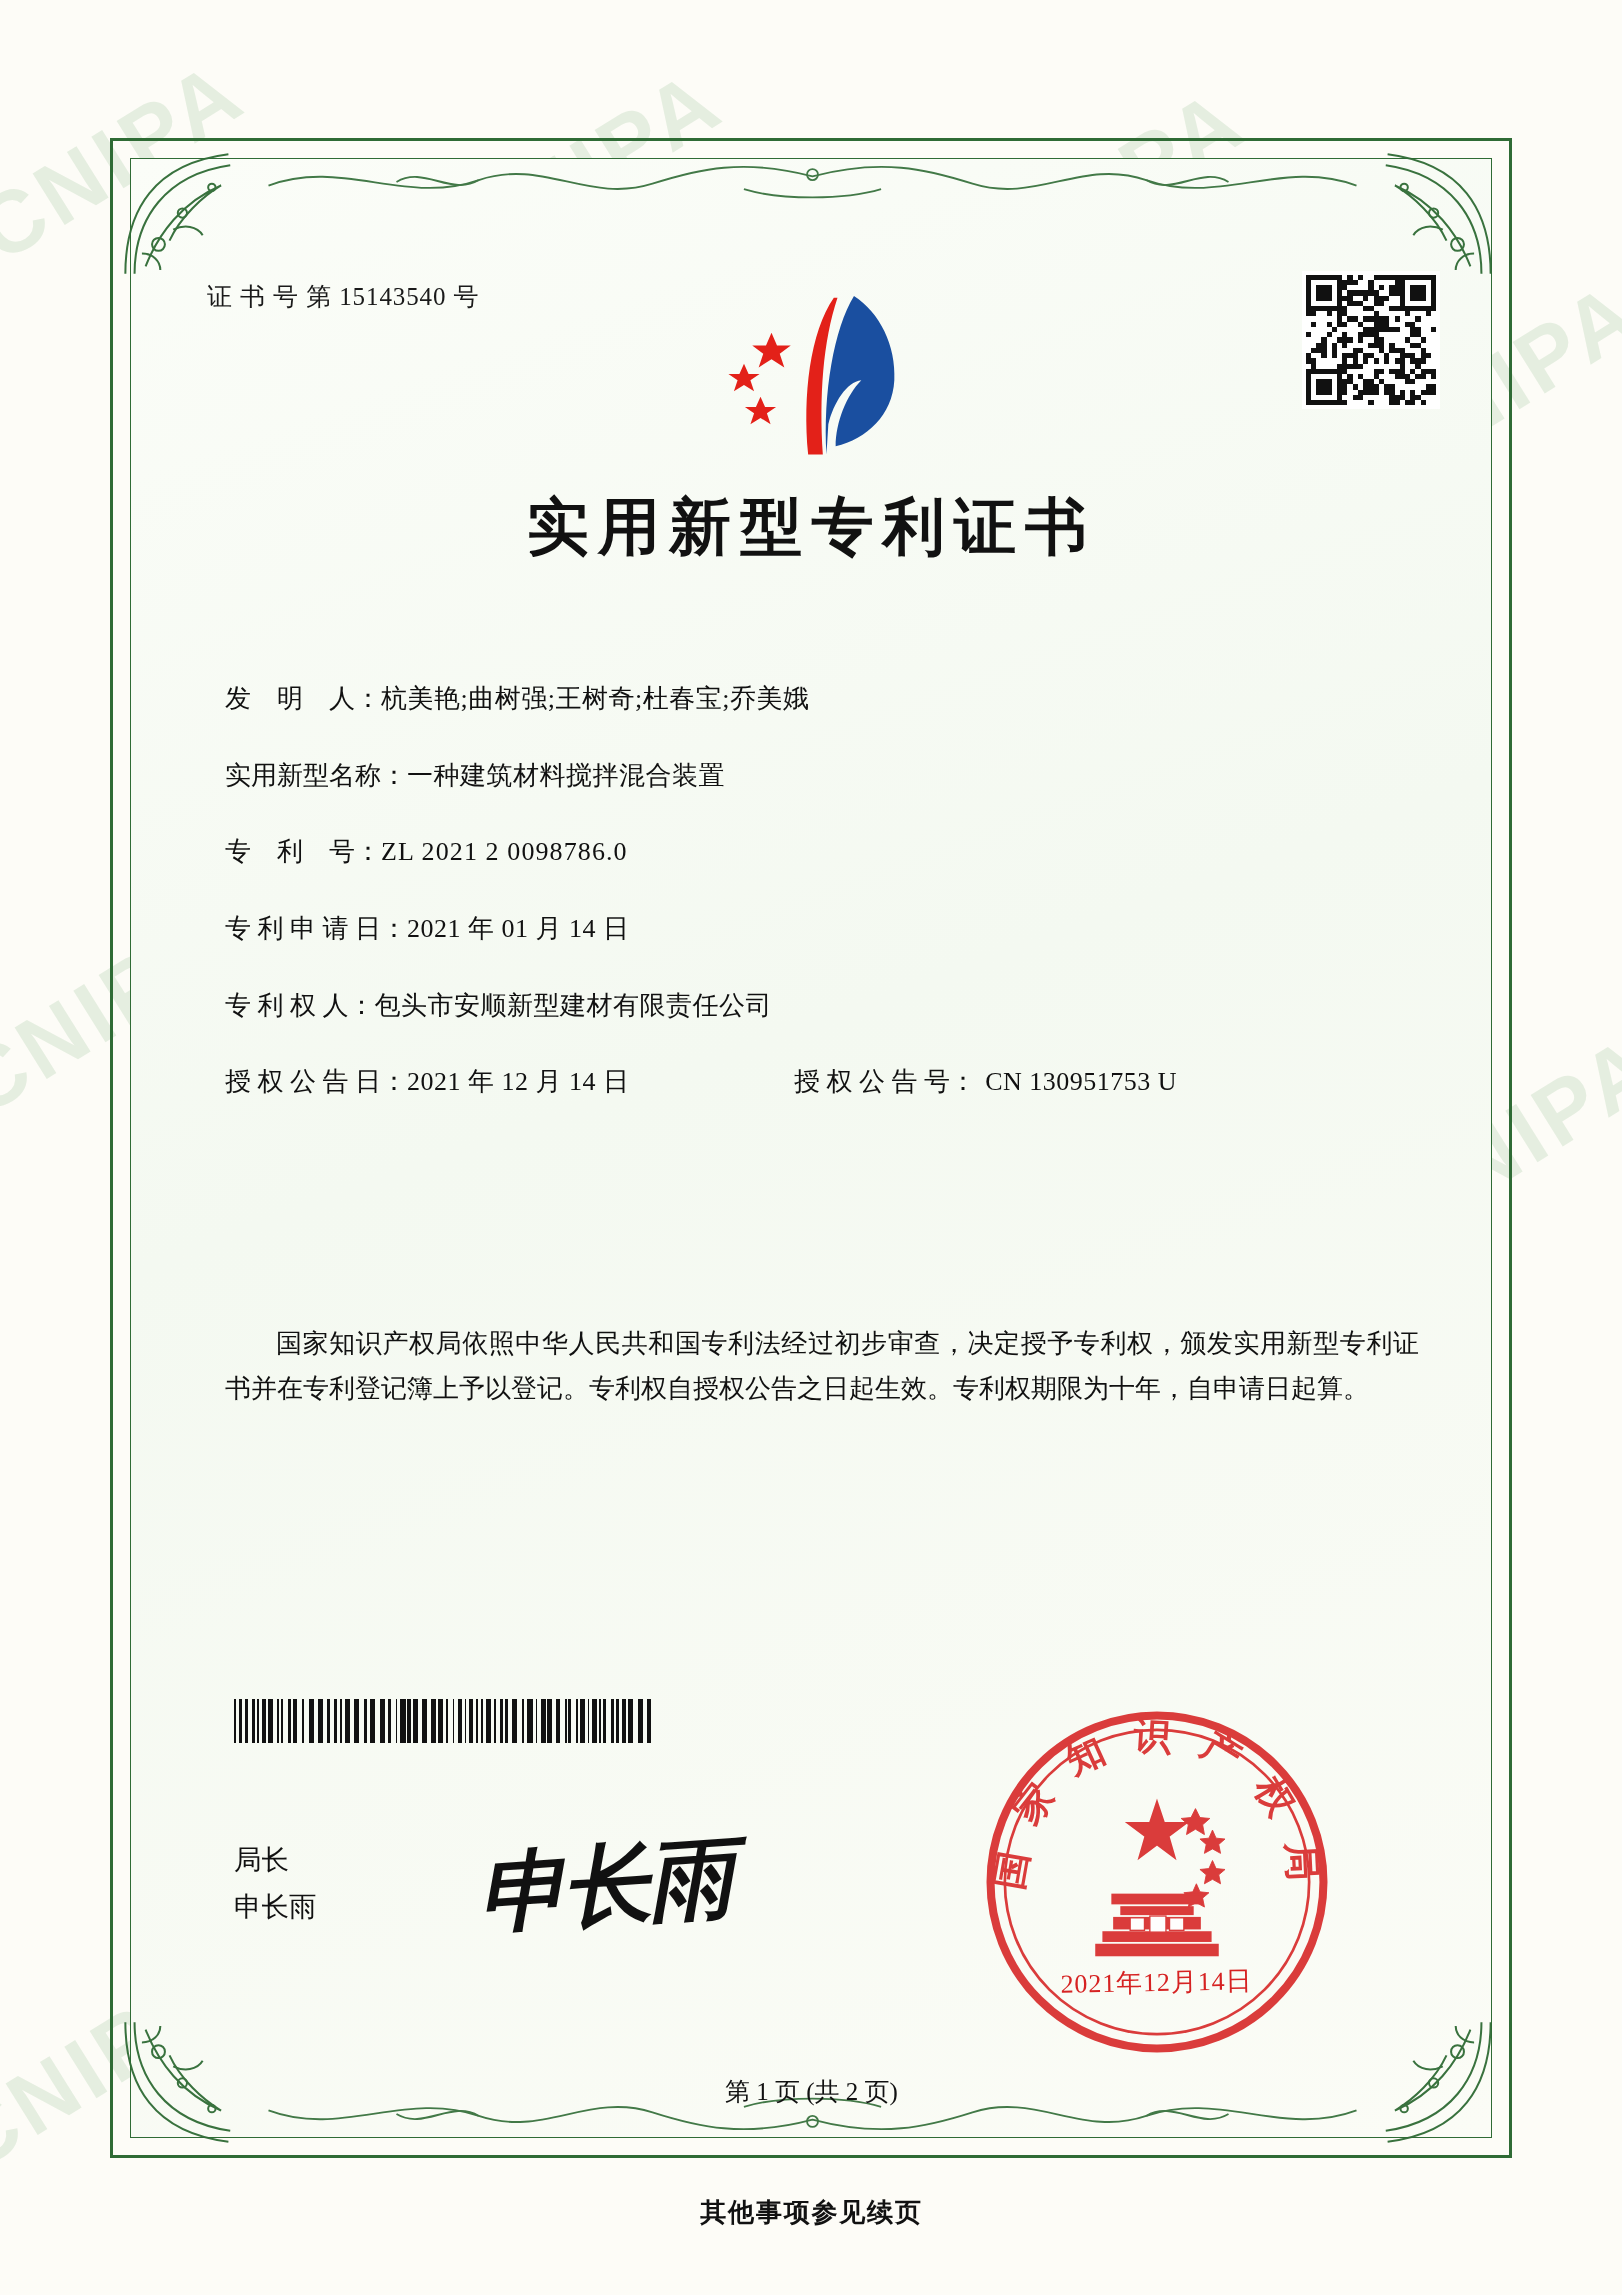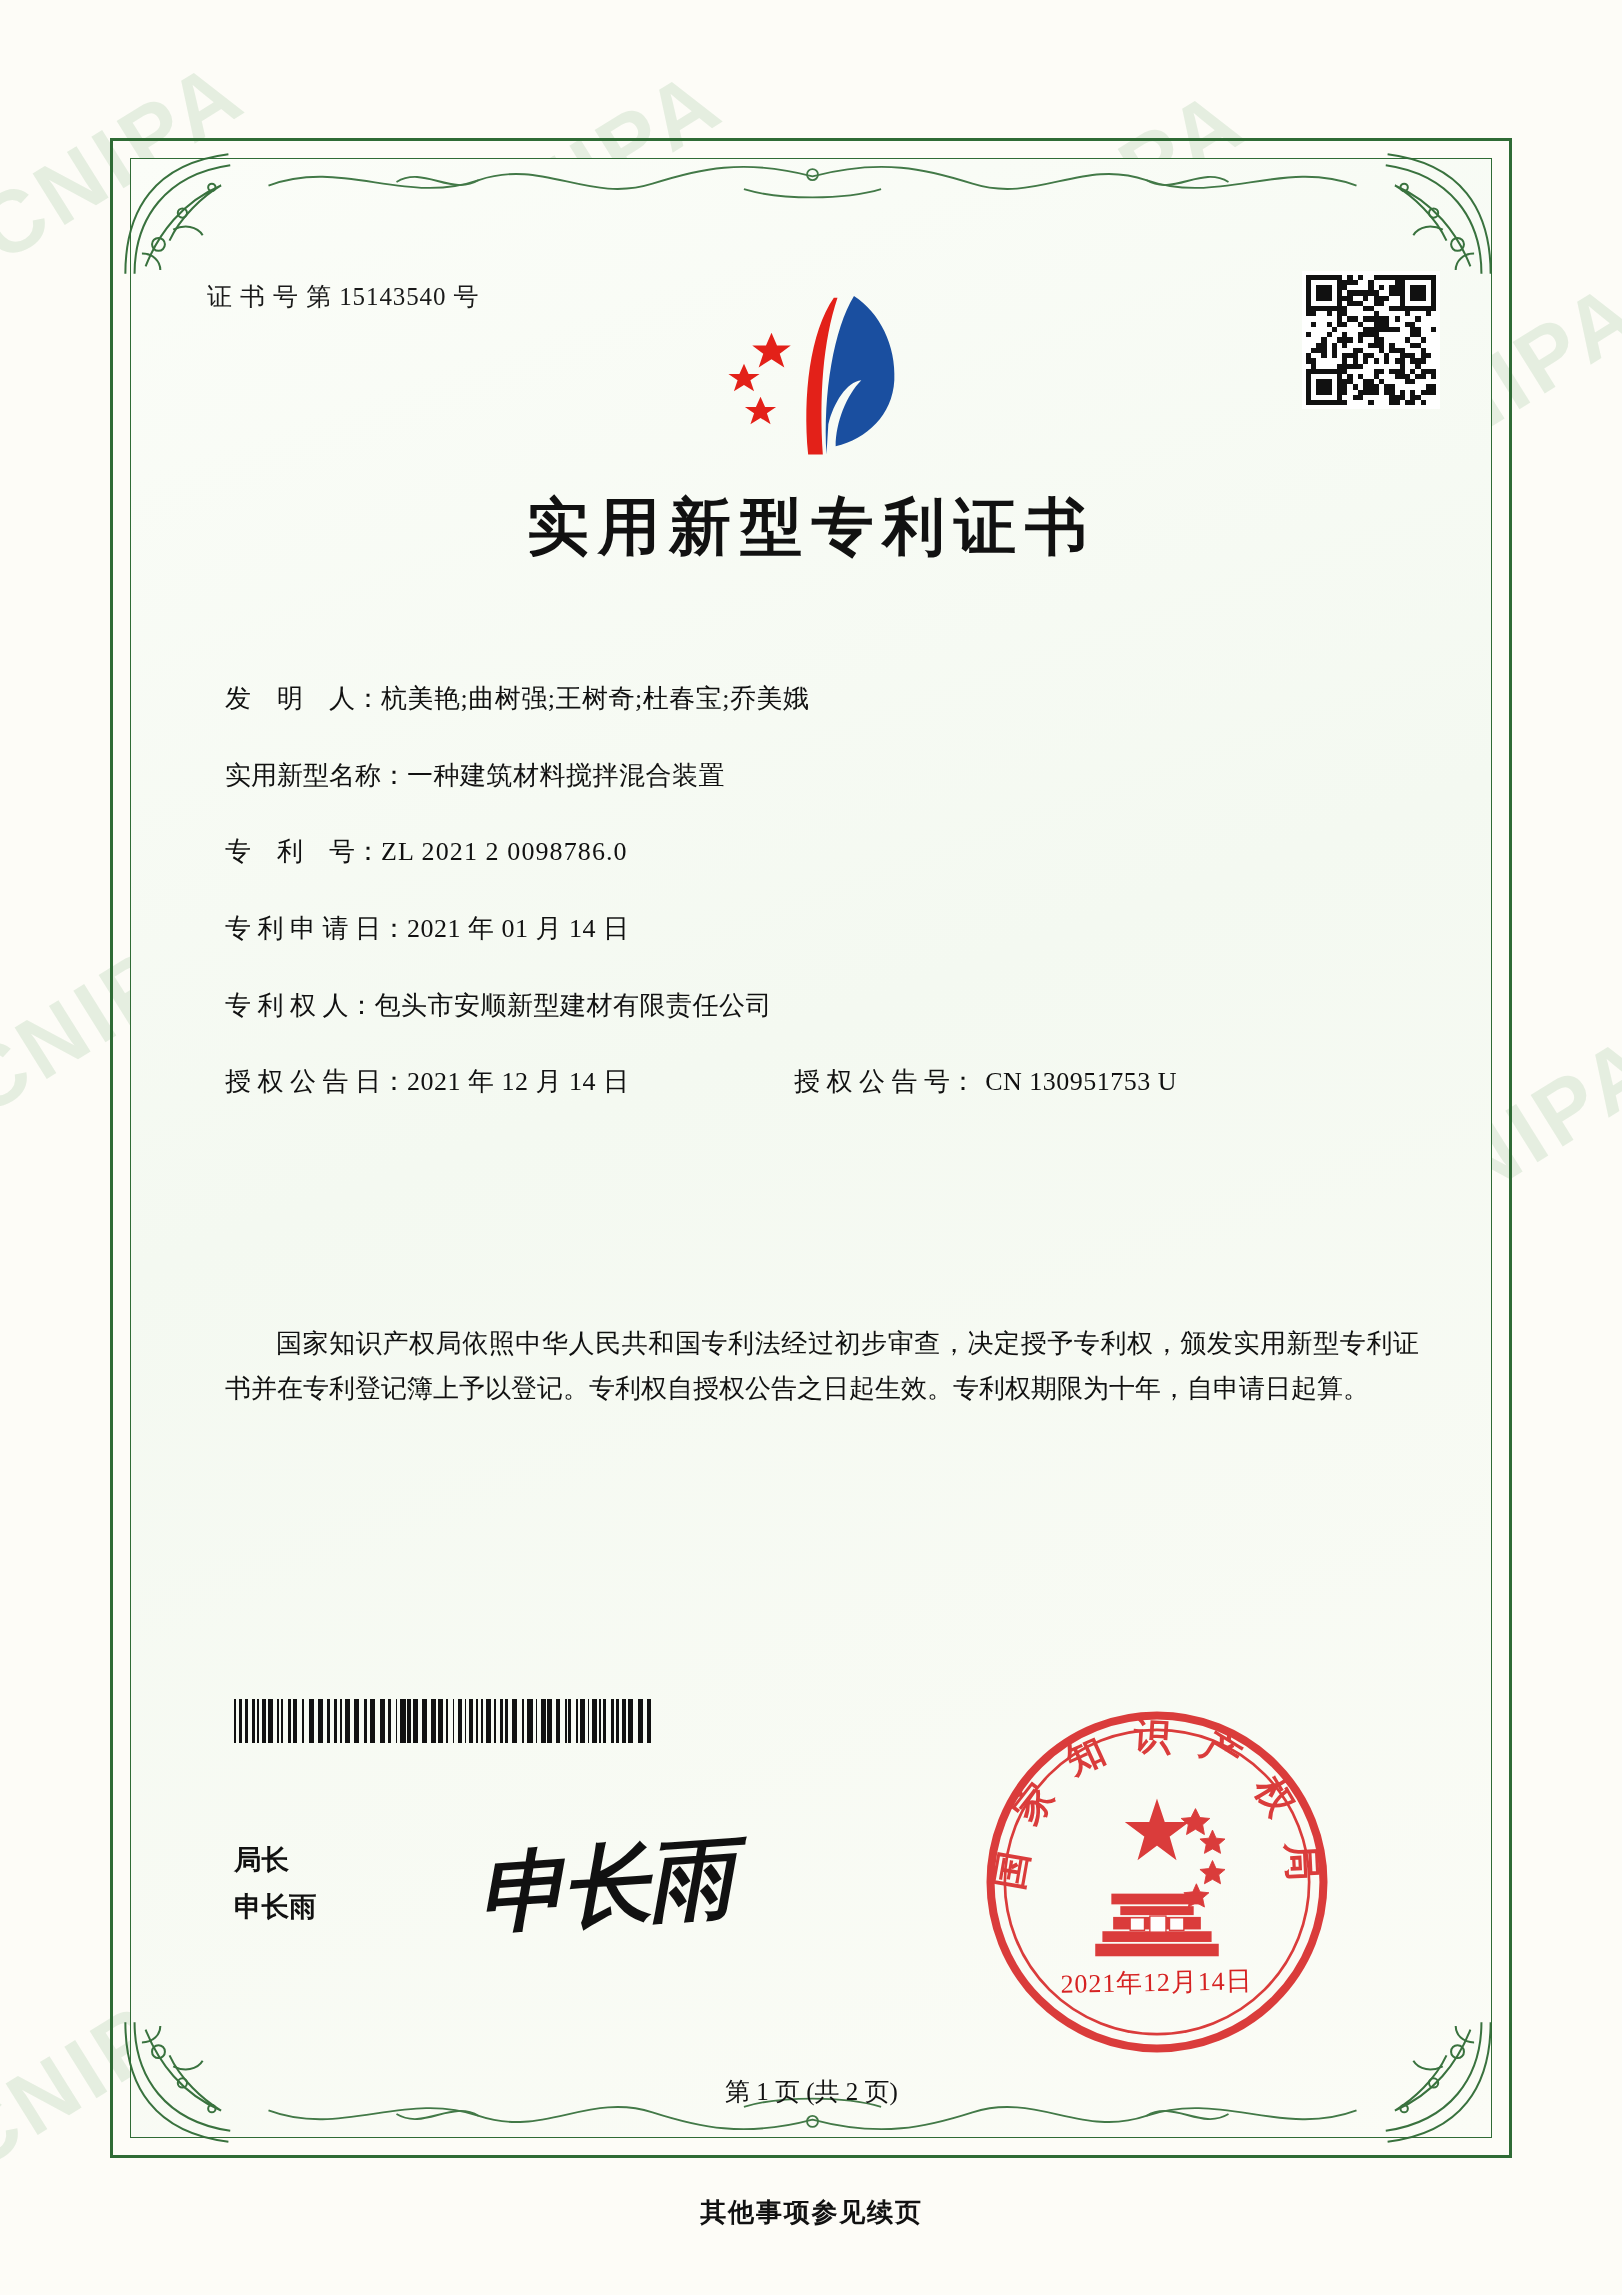--- a/index.html
+++ b/index.html
@@ -202,21 +202,20 @@
   .barcode i { display: block; background: #111; height: 100%; }
 
   
   .sig-label {
     position: absolute;
     left: 234px;
     top: 1837px;
     font-size: 27.5px;
     line-height: 1.7;
     color: #111;
-    font-weight: bold;
   }
   .sig-script {
     position: absolute;
     left: 478px;
     top: 1827px;
     font-size: 88px;
     font-family: "DejaVu Serif", serif;
     font-style: italic;
     font-weight: bold;
     color: #111;

